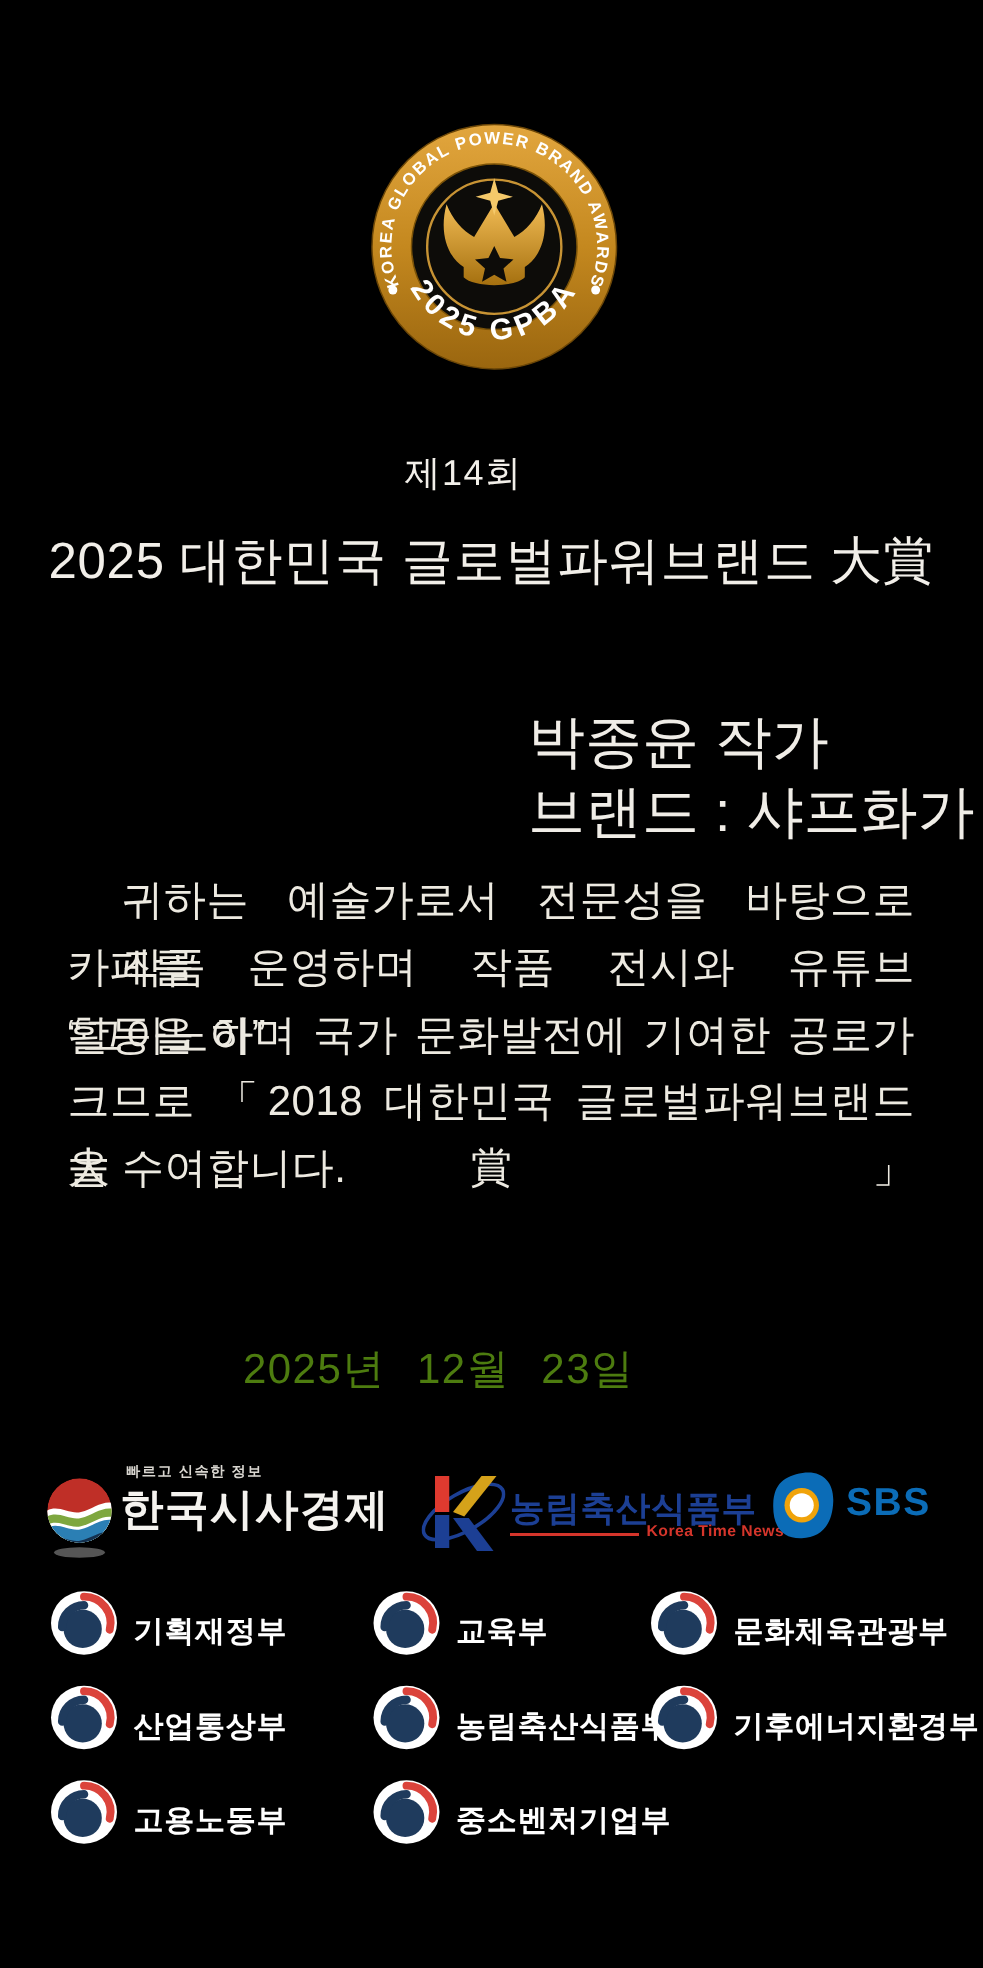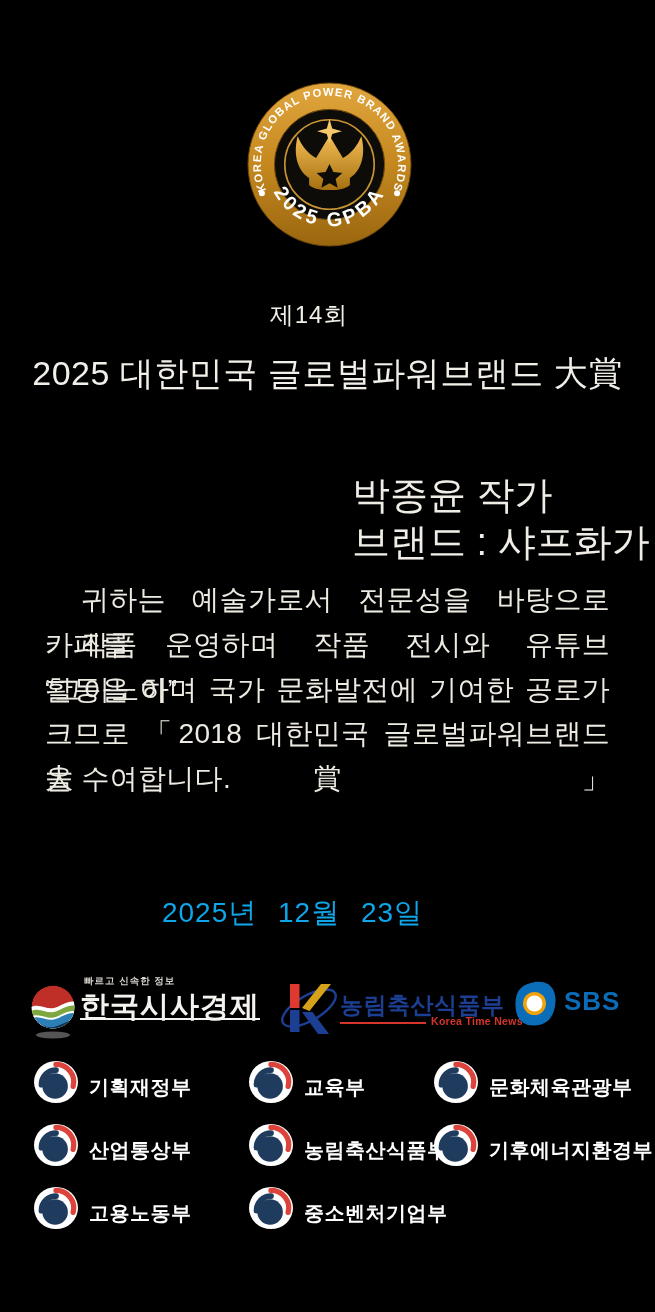--- a/index.html
+++ b/index.html
@@ -23,29 +23,29 @@
 
   
   .citation{position:absolute;left:45px;top:578px;width:565px;color:#EDEAE1;
     font-size:28px;font-weight:400;letter-spacing:0.3px;word-break:keep-all;}
   .citation .line{height:44.8px;line-height:44.8px;white-space:nowrap;}
   .citation .jl{white-space:normal;text-align:justify;text-align-last:justify;}
   .citation .indent{padding-left:36px;}
 
   
   .dateline{position:absolute;left:0;top:894px;width:585px;text-align:center;
-    color:#0ea5e9;font-size:28px;word-spacing:12px;letter-spacing:1px;}
+    color:#4d7c0f;font-size:28px;word-spacing:12px;letter-spacing:1px;}
 
   
   .hk-mark{position:absolute;left:30px;top:982px;width:46px;height:58px;}
   .hk-tagline{position:absolute;left:84px;top:975px;color:#D9D6D0;font-size:9.5px;
     font-weight:bold;letter-spacing:1px;}
   .hk-word{position:absolute;left:80px;top:987px;color:#F5F3EF;font-size:29px;
     font-weight:bold;font-family:"Liberation Serif","DejaVu Serif",serif;
-    letter-spacing:1px;white-space:nowrap;text-decoration:underline;}
+    letter-spacing:1px;white-space:nowrap;}
   .kt-mark{position:absolute;left:281px;top:976px;width:56px;height:62px;}
   .kt-word{position:absolute;left:340px;top:990px;color:#1C3F94;font-size:23px;
     font-weight:bold;letter-spacing:0.5px;white-space:nowrap;}
   .kt-line{position:absolute;left:340px;top:1022px;width:86px;height:2px;background:#D5352B;}
   .kt-sub{position:absolute;left:431px;top:1015px;color:#D5352B;font-size:10.5px;
     font-weight:bold;letter-spacing:0.3px;white-space:nowrap;}
   .sbs-mark{position:absolute;left:513px;top:980px;width:45px;height:48px;}
   .sbs-word{position:absolute;left:564px;top:986px;color:#0B6CB7;font-size:26px;
     font-weight:bold;letter-spacing:1px;}
 

